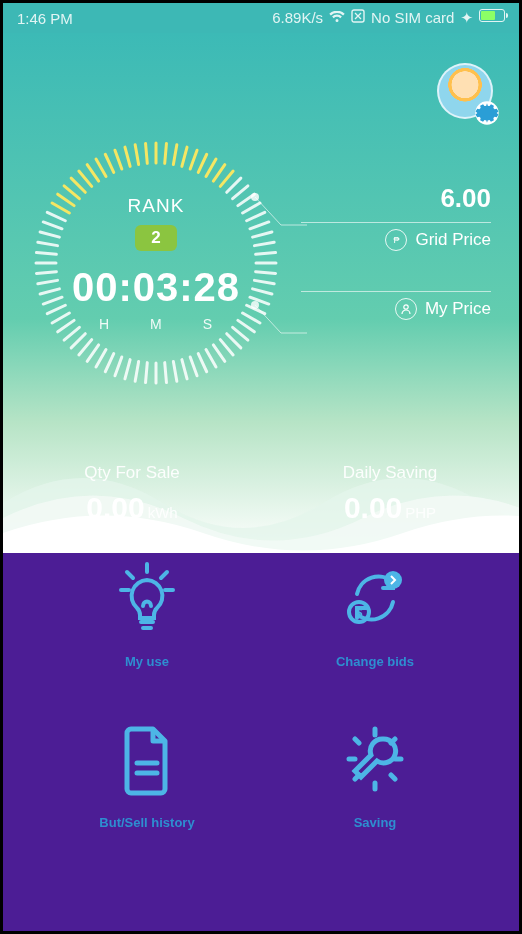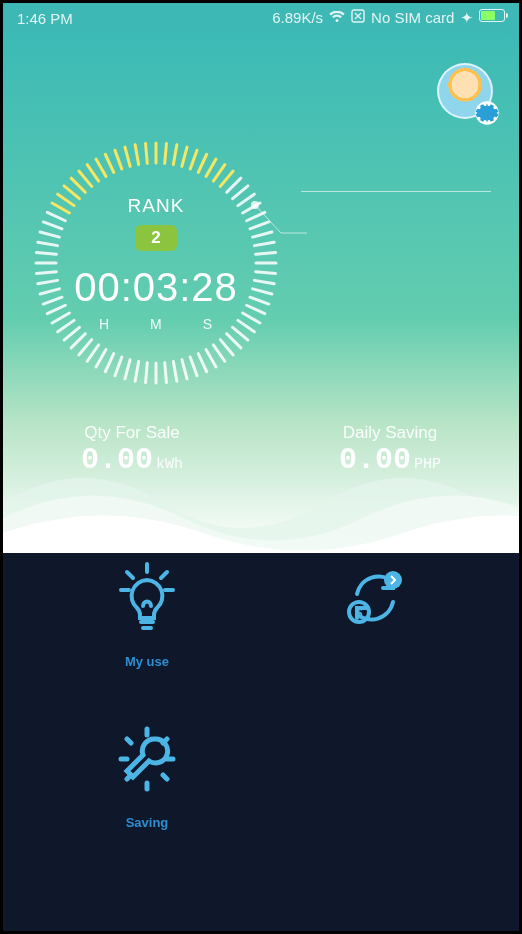--- a/index.html
+++ b/index.html
@@ -7,21 +7,21 @@
     width: 522px;
     height: 934px;
     font-family: -apple-system, "Helvetica Neue", Arial, sans-serif;
     background: #000;
     overflow: hidden;
     position: relative;
   }
   .screen {
     position: absolute;
     top: 3px; left: 3px; right: 3px; bottom: 3px;
-    background: #0f172a;
+    background: #4c1d95;
     overflow: hidden;
   }
   
   .statusbar {
     height: 30px;
     background: linear-gradient(to bottom, #3db8b5, #3db8b5);
     color: rgba(255,255,255,0.85);
     font-size: 15px;
     display: flex;
     align-items: center;
@@ -77,21 +77,21 @@
     text-align:left;
   }
   .rank-label { font-size: 19px; letter-spacing: 1px; font-weight:500; }
   .rank-badge {
     margin-top: 8px;
     background: #8bc540;
     border-radius: 6px;
     padding: 3px 16px;
     font-size: 17px; font-weight:600;
   }
-  .timer { margin-top: 14px; font-size: 40px; font-weight: 400; letter-spacing: 1px;}
+  .timer { margin-top: 14px; font-size: 40px; font-weight: 700; letter-spacing: 1px;}
   .hms { margin-top: 6px; font-size: 14px; letter-spacing: 1px; display:flex; gap:40px; opacity:0.9;}
   
   .prices {
     position:absolute; right:28px; top:150px; width:190px;
     color:#fff; font-weight:500;
   }
   .price-row { margin-bottom: 40px; position:relative; }
   .price-val { text-align:right; font-size:26px; font-weight:600; }
   .price-line {
     height:1px; background:rgba(255,255,255,0.6); margin:8px 0 6px 0;
@@ -108,22 +108,22 @@
   .circ-icon {
     width:22px; height:22px; border:1.5px solid rgba(255,255,255,0.85); border-radius:50%;
     display:inline-flex; align-items:center; justify-content:center; font-size:9px;
   }
   
   .stats {
     position:absolute; left:0; right:0; top:390px;
     display:flex; text-align:center; color:#fff;
   }
   .stat { flex:1; }
-  .stat-lbl { font-size:17px; opacity:0.95; }
-  .stat-val { font-size:30px; font-weight:600; display:inline-flex; align-items:baseline; gap:3px;font-family:Liberation Mono, monospace;}
+  .stat-lbl { font-size:17px; opacity:0.95;margin-top:40px; }
+  .stat-val { margin-top:8px; font-size:30px; font-weight:600; display:inline-flex; align-items:baseline; gap:3px;}
   .stat-unit { font-size:15px; font-weight:400; opacity:0.9; }
   
   .menu {
     position:absolute; left:0; right:0; top:545px;
     display:grid; grid-template-columns:1fr 1fr; row-gap:50px;
     padding:10px 30px 0 30px;
   }
   .tile {
     display:flex; flex-direction:column; align-items:center; gap:16px;
     cursor:pointer;
@@ -262,21 +262,42 @@
       </div>
     </div>
   </div>
 
   <div class="prices">
     <div class="price-row">
       <span class="price-dot"></span>
       <svg class="price-diag" viewBox="0 0 52 30">
             <path d="M0 0 L26 28 L52 28" fill="none" stroke="rgba(255,255,255,0.6)" stroke-width="1"></path>
           </svg>
+      <div class="price-val">6.00</div>
       <div class="price-line"></div>
+      <div class="price-lbl">
+        <span class="circ-icon">₱</span>
+        <span>Grid Price</span>
+      </div>
+    </div>
+    <div class="price-row">
+      <span class="price-dot"></span>
+      <svg class="price-diag" viewBox="0 0 52 30">
+            <path d="M0 0 L26 28 L52 28" fill="none" stroke="rgba(255,255,255,0.6)" stroke-width="1"></path>
+          </svg>
+      <div class="price-line"></div>
+      <div class="price-lbl">
+        <span class="circ-icon">
+          <svg width="12" height="12" viewBox="0 0 12 12">
+                <circle cx="6" cy="4" r="2.2" fill="none" stroke="currentColor" stroke-width="1.2"></circle>
+                <path d="M2 11a4 4 0 018 0" fill="none" stroke="currentColor" stroke-width="1.2"></path>
+              </svg>
+        </span>
+        <span>My Price</span>
+      </div>
     </div>
   </div>
 
   <div class="stats">
     <div class="stat">
       <div class="stat-lbl">Qty For Sale</div>
       <div class="stat-val">
         <span>0.00</span>
         <span class="stat-unit">kWh</span>
       </div>
@@ -312,22 +333,33 @@
         <path d="M22 36a22 22 0 0136-12"></path>
         <path d="M58 20v10H48"></path>
         <path d="M58 44a22 22 0 01-36 12"></path>
         <path d="M22 60V50h10"></path>
       </g>
       <circle cx="24" cy="54" r="10" fill="none" stroke="currentColor" stroke-width="4"></circle>
       <text x="24" y="59" text-anchor="middle" font-size="12" fill="currentColor" font-weight="bold">$</text>
       <circle cx="58" cy="22" r="9" fill="currentColor"></circle>
       <path d="M56 18l4 4-4 4" fill="none" stroke="#fff" stroke-width="2"></path>
     </svg>
-  </div>
-
+    <div class="tile-label">Change bids</div>
+  </div>
+
+  <div class="tile">
+    <svg class="tile-icon" viewBox="0 0 80 80">
+      <g fill="none" stroke="currentColor" stroke-width="5" stroke-linejoin="round">
+        <path d="M24 10h22l12 12v48a4 4 0 01-4 4H24a4 4 0 01-4-4V14a4 4 0 014-4z"></path>
+        <path d="M46 10v12h12"></path>
+        <path d="M30 44h20M30 54h20" stroke-linecap="round"></path>
+      </g>
+    </svg>
+    <div class="tile-label">But/Sell history</div>
+  </div>
 
   <div class="tile">
     <svg class="tile-icon" viewBox="0 0 80 80">
       <g fill="none" stroke="currentColor" stroke-width="5" stroke-linecap="round">
         <path d="M48 20a12 12 0 11-6 22L26 58l-6-6 16-16a12 12 0 0112-16z"></path>
         <path d="M14 40h6M60 40h6M40 10v6M40 64v6M20 20l4 4M56 56l4 4M56 24l4-4M20 60l4-4"></path>
       </g>
     </svg>
     <div class="tile-label">Saving</div>
   </div>

